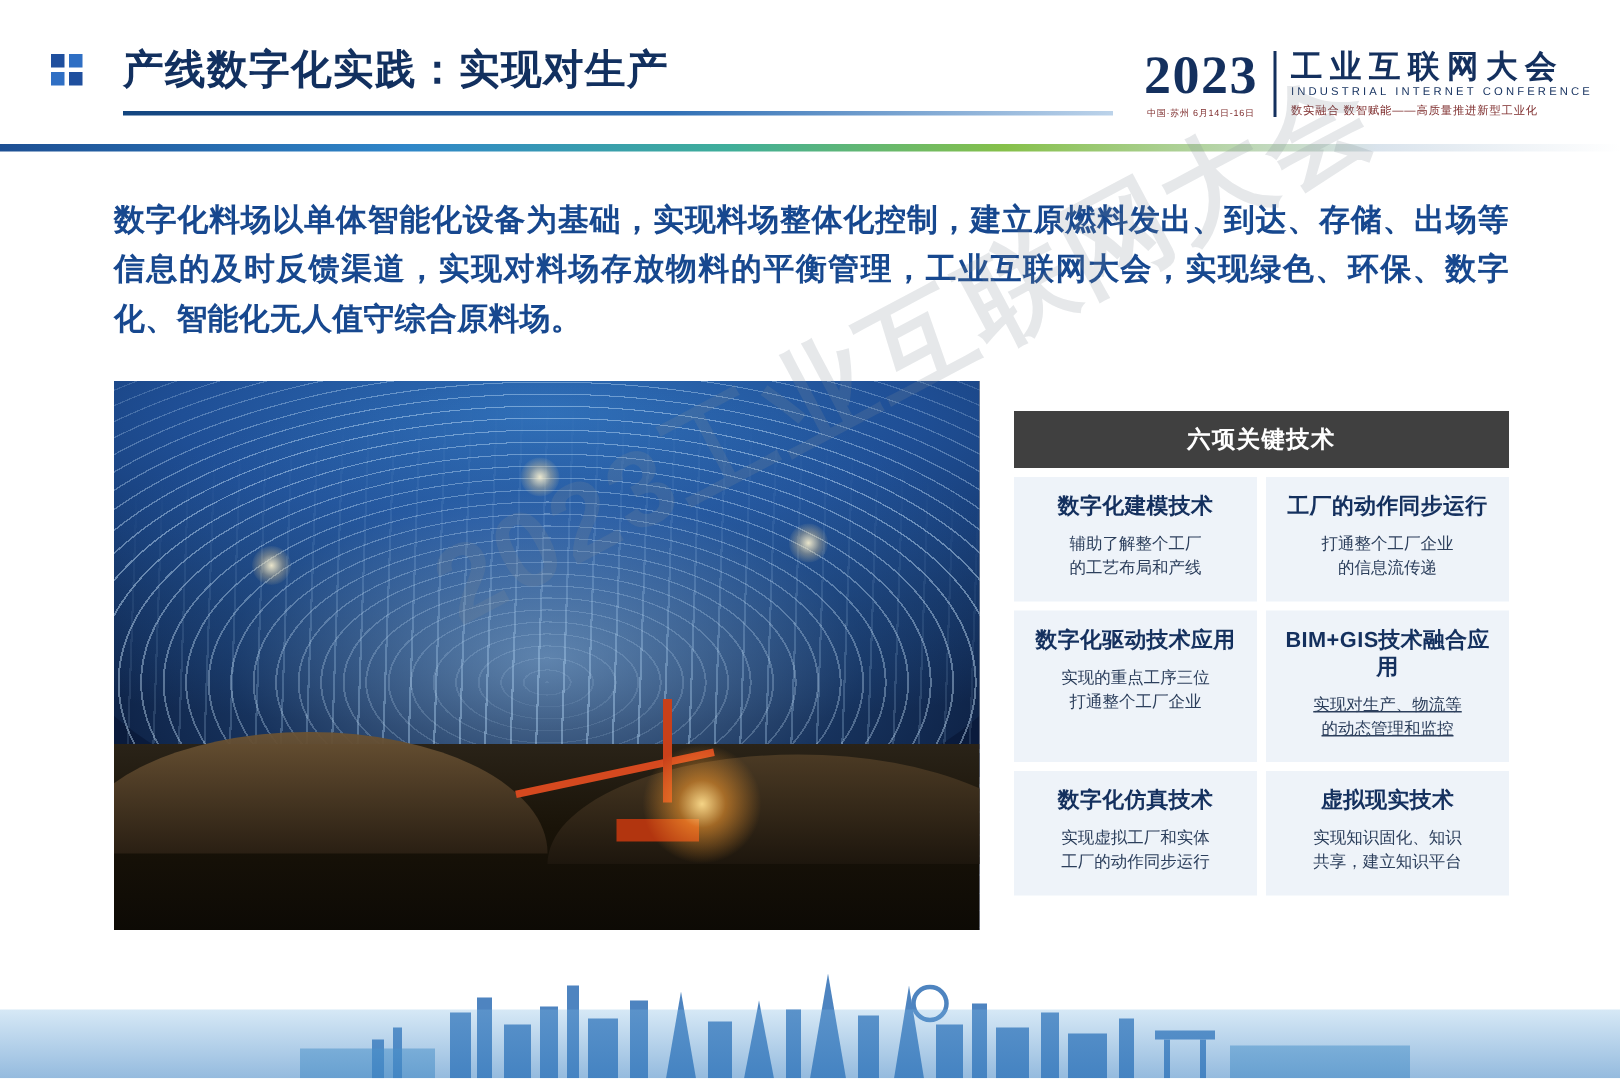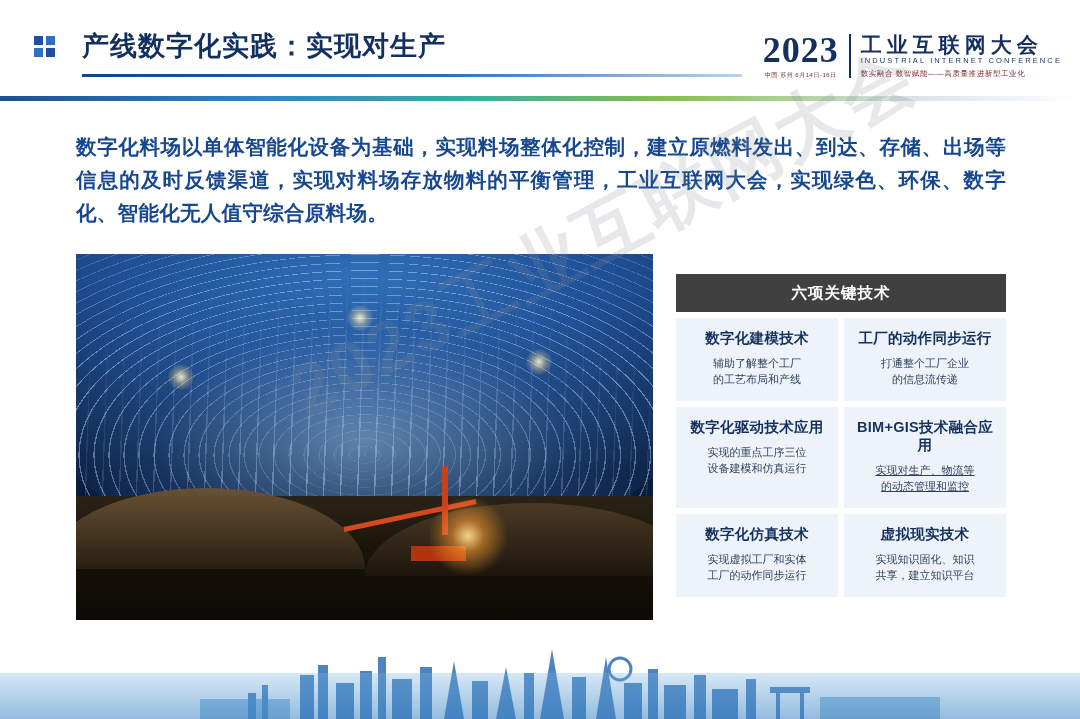--- a/index.html
+++ b/index.html
@@ -361,21 +361,21 @@
         <div class="t">工厂的动作同步运行</div>
         <div class="d" style="white-space: pre-line;">打通整个工厂企业
 的信息流传递</div>
       </div>
     </div>
 
     <div class="tech-row">
       <div class="tech-cell">
         <div class="t">数字化驱动技术应用</div>
         <div class="d" style="white-space: pre-line;">实现的重点工序三位
-设备建模和仿真运行</div>
+打通整个工厂企业</div>
       </div>
       <div class="tech-cell">
         <div class="t">BIM+GIS技术融合应用</div>
         <div class="d" style="white-space: pre-line; text-decoration: underline;">实现对生产、物流等
 的动态管理和监控</div>
       </div>
     </div>
 
     <div class="tech-row">
       <div class="tech-cell">

